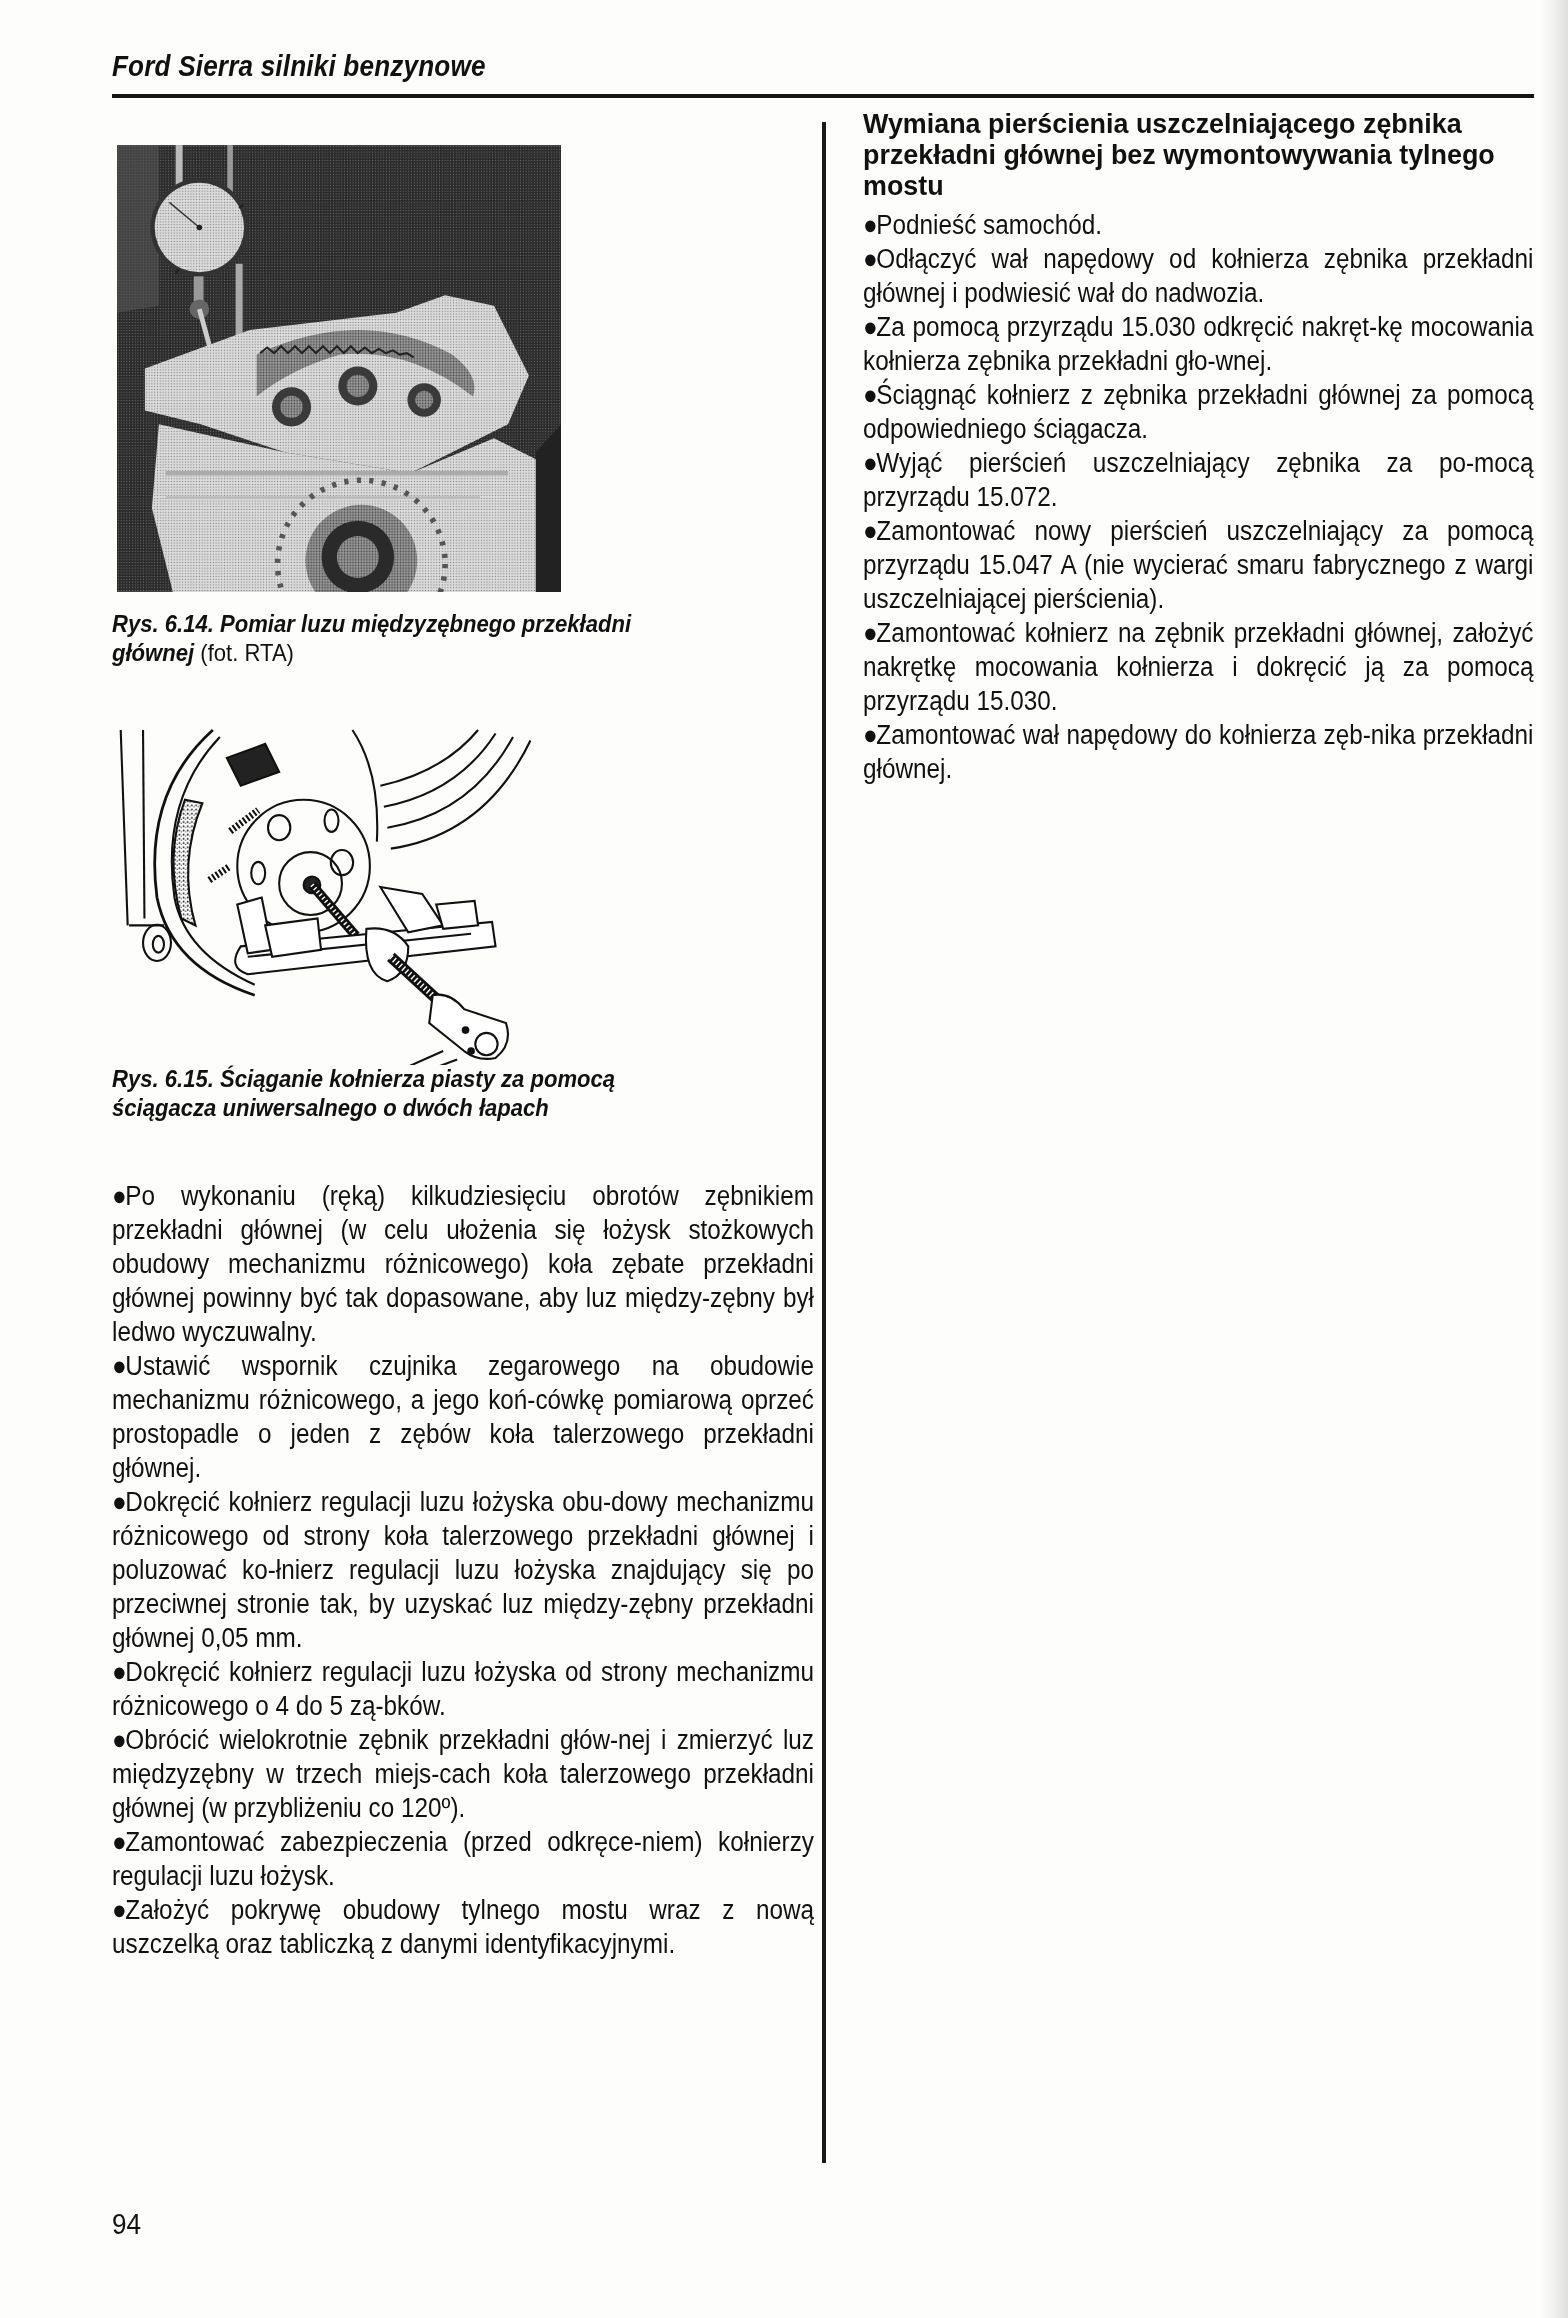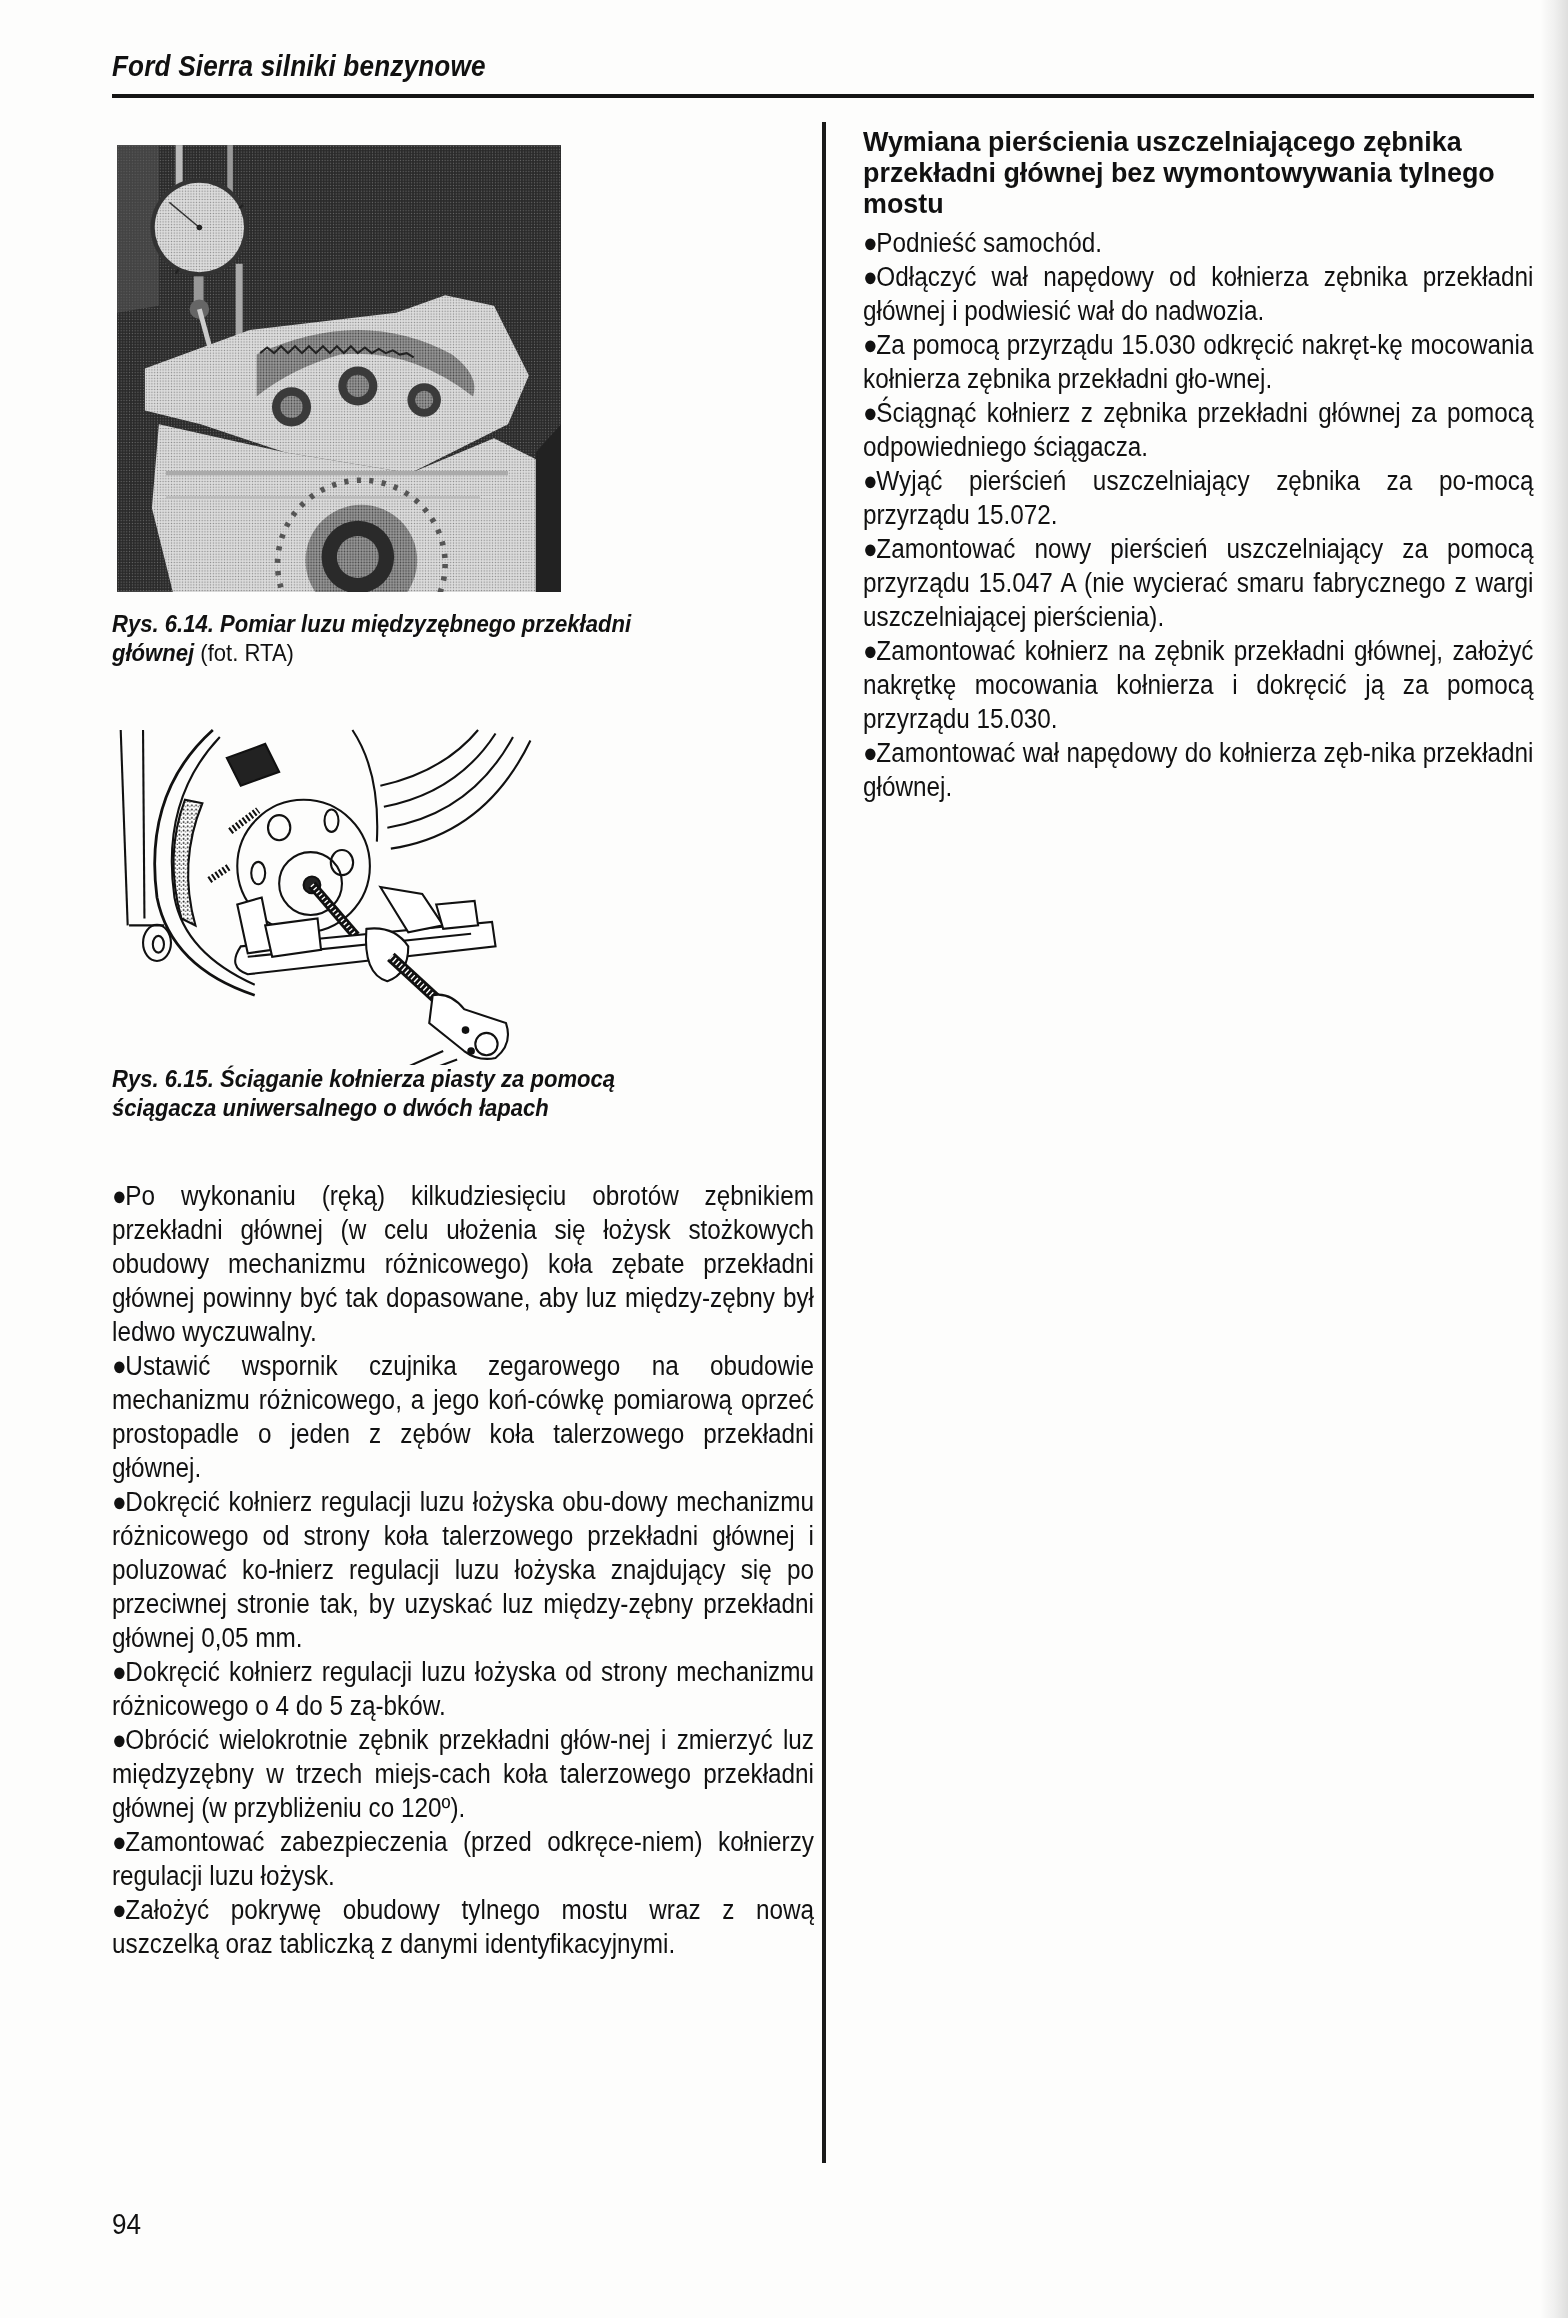--- a/index.html
+++ b/index.html
@@ -16,21 +16,21 @@
     position:absolute; left:112px; top:50px;
     font-size:29px; font-weight:bold; font-style:italic; letter-spacing:0.2px;
     transform:scaleX(0.9); transform-origin:left top;
   }
   .head-rule {
     position:absolute; left:112px; top:94px; width:1422px; height:3.5px; background:#151515;
   }
   .col-divider {
     position:absolute; left:822px; top:122px; width:3.5px; height:2041px; background:#1a1a1a;
   }
-  .right-col { position:absolute; left:863px; top:126px; width:671px; }
+  .right-col { position:absolute; left:863px; top:108px; width:671px; }
 
   .figure { position:absolute; }
   .fig-photo { left:117px; top:145px; width:444px; height:447px; }
   .fig-drawing { left:115px; top:716px; width:433px; height:349px; }
 
   .caption {
     position:absolute; left:112px; width:685px;
     font-size:24px; line-height:29px; font-weight:bold; font-style:italic;
     transform:scaleX(0.92); transform-origin:left top;
   }

